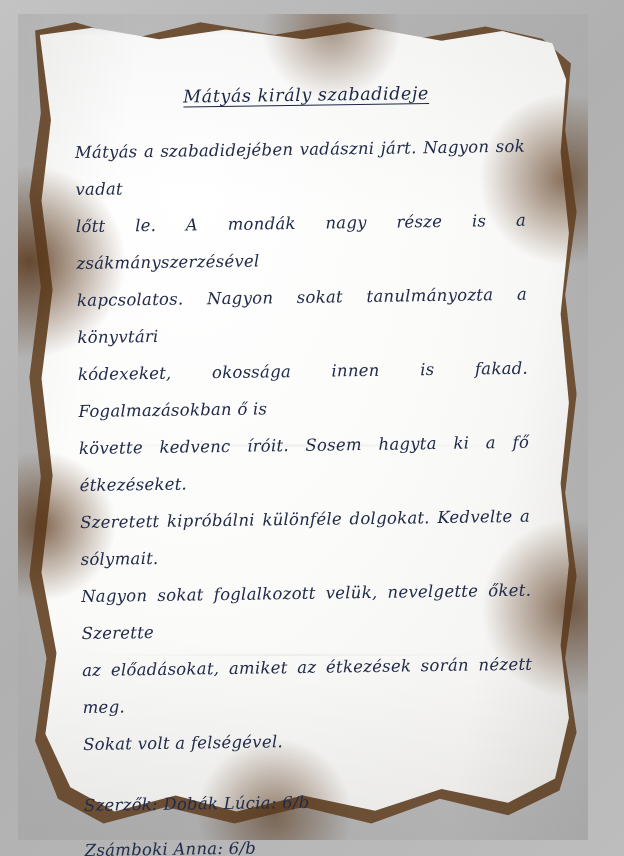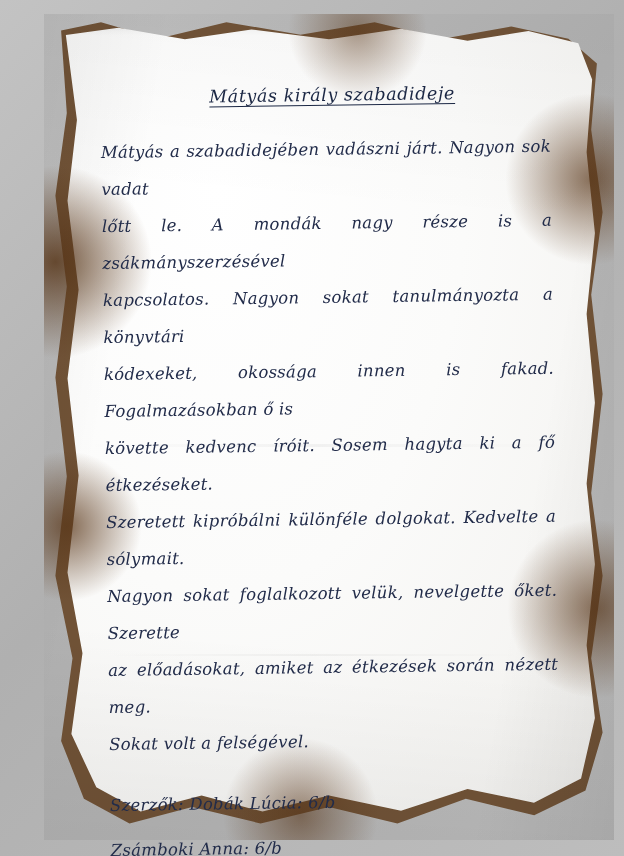--- a/index.html
+++ b/index.html
@@ -17,21 +17,21 @@
   .scan-root {
     position: relative;
     width: 624px;
     height: 856px;
     background: linear-gradient(135deg, #c3c3c3 0%, #b0b0b0 45%, #bdbdbd 100%);
   }
 
   
   .paper-wrap {
     position: absolute;
-    left: 44px;
+    left: 18px;
     top: 14px;
     width: 570px;
     height: 826px;
   }
 
   .paper-burn {
     position: absolute;
     inset: 0;
     background: #6b4a2c;
     -webkit-clip-path: polygon(

